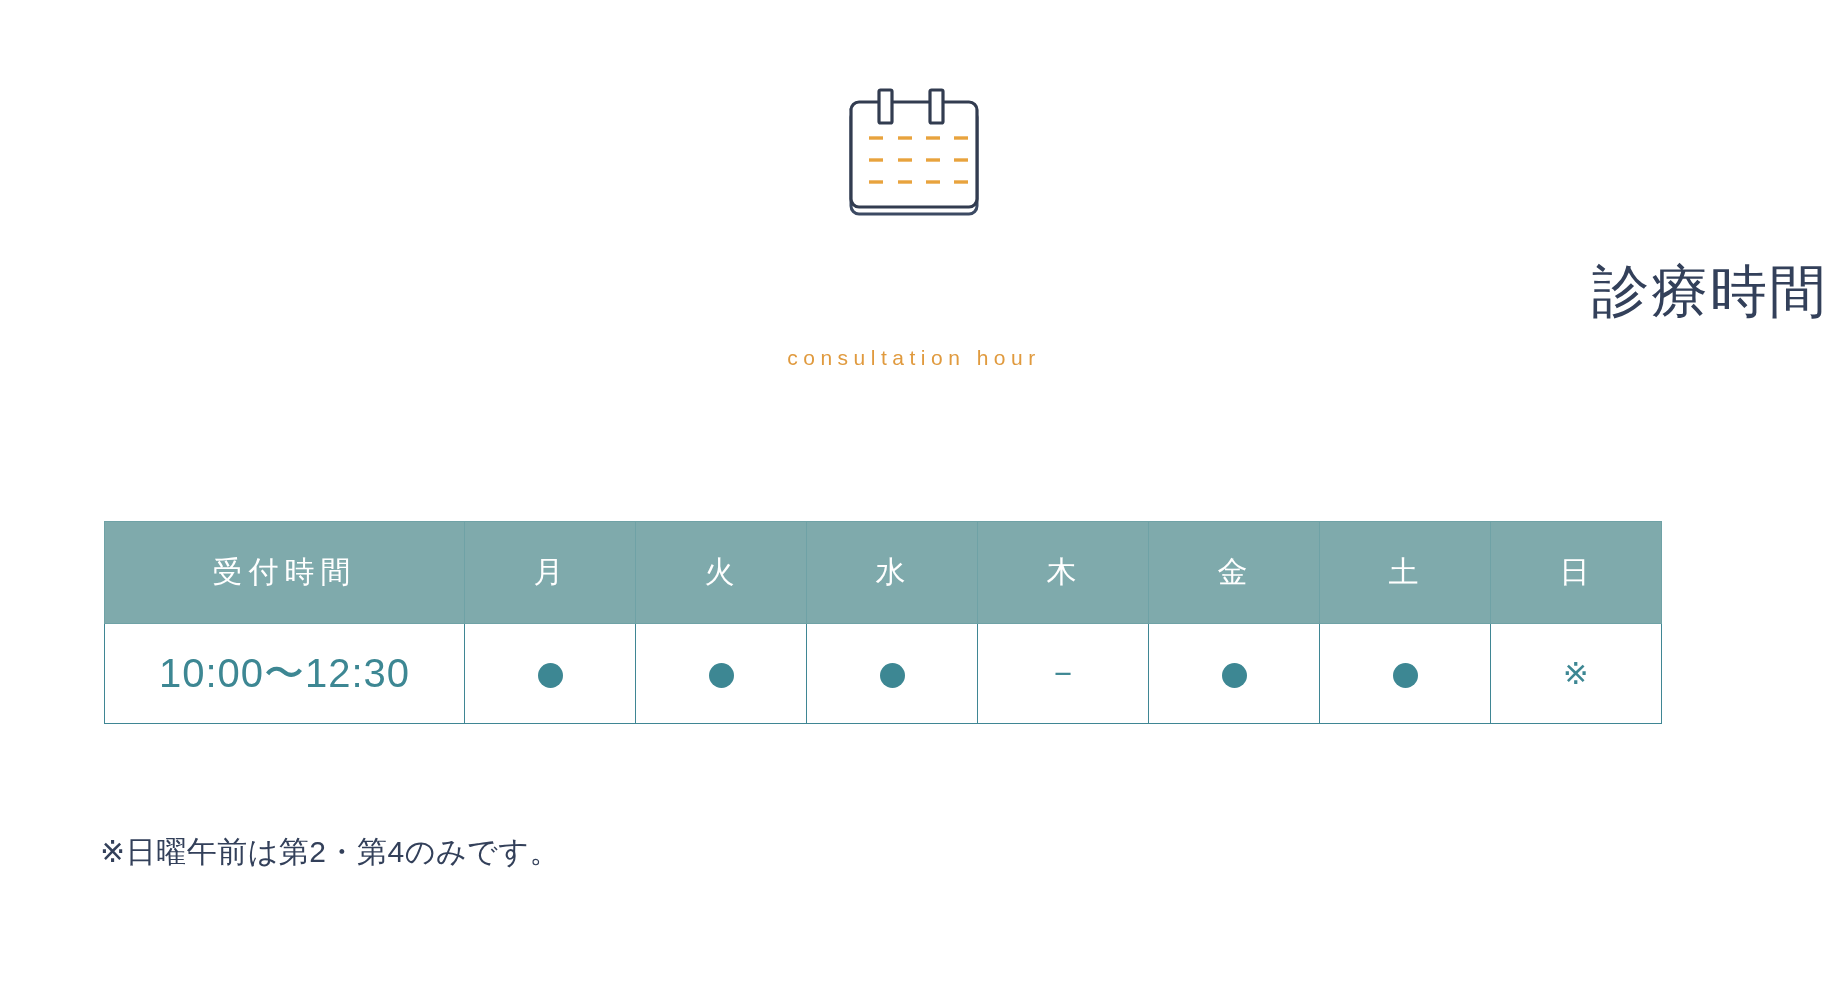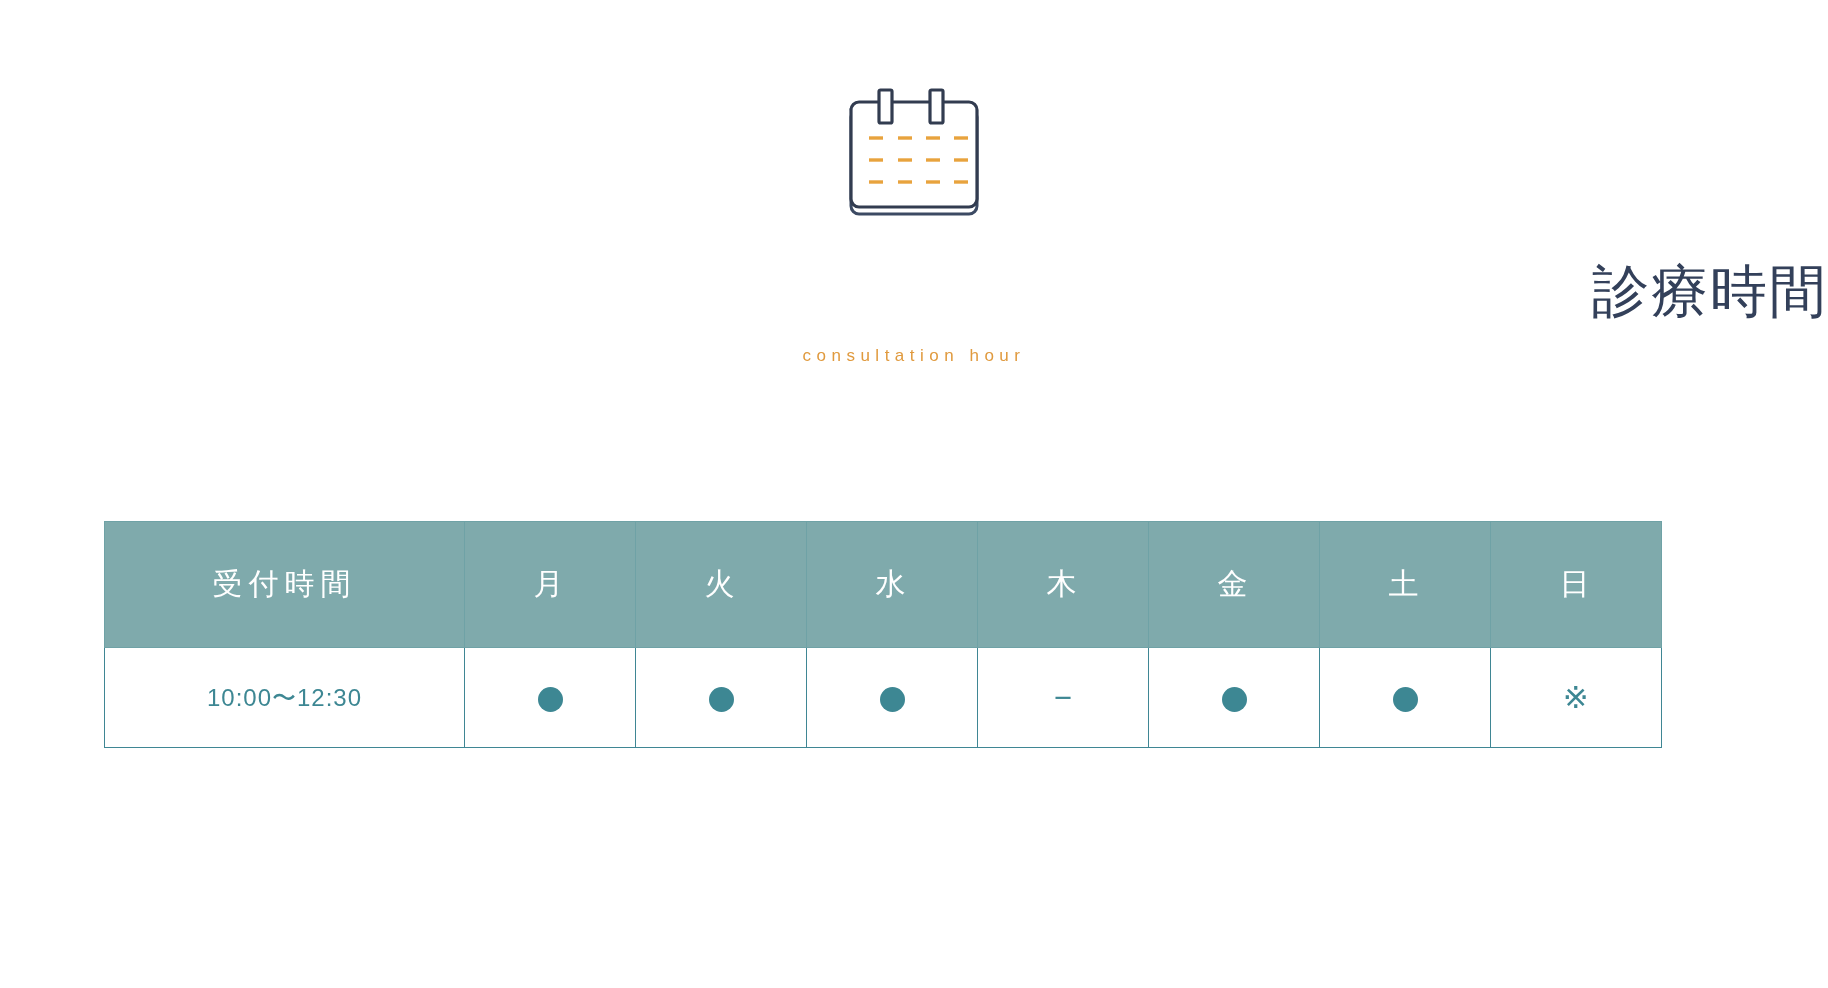--- a/index.html
+++ b/index.html
@@ -23,21 +23,21 @@
     margin-top: 38px;
     font-size: 57px;
     line-height: 1.12;
     font-weight: 500;
     color: #33405a;
     letter-spacing: 2px;
     text-align: right;
   }
   .page-subtitle {
     margin-top: 22px;
-    font-size: 17px;
+    font-size: 21px;
     font-weight: 400;
     color: #e09a3e;
     letter-spacing: 5.5px;
   }
 
   
   .table-wrap {
     position: absolute;
     left: 104px;
     top: 521px;
@@ -51,35 +51,35 @@
   table.schedule th,
   table.schedule td {
     border: 1.6px solid #3f8694;
     text-align: center;
     vertical-align: middle;
   }
   table.schedule thead th {
     background: #7faaac;
     border-color: #6fa2a6;
     color: #ffffff;
-    height: 126px;
+    height: 102px;
     font-size: 30px;
     font-weight: 400;
     letter-spacing: 3px;
   }
   table.schedule thead th.col-time { letter-spacing: 6px; }
   table.schedule tbody td {
     background: #ffffff;
     height: 100px;
     color: #3d8793;
     font-size: 31px;
     font-weight: 400;
     letter-spacing: 0.5px;
   }
-  table.schedule tbody td.time-label { font-size: 24px; letter-spacing: 1px; }
+  table.schedule tbody td.time-label { font-size: 40px; letter-spacing: 1px; }
   table.schedule tbody td.note-cell { font-size: 21px; letter-spacing: 0.5px; }
 
   col.c-time { width: 360px; }
   col.c-day  { width: 171px; }
 
   .dot {
     display: inline-block;
     width: 25px; height: 25px;
     border-radius: 50%;
     background: #3d8793;
@@ -187,15 +187,16 @@
           <td><span class="dash">−</span></td>
           <td><span class="dot"></span></td>
           <td><span class="dot"></span></td>
           <td><span class="asterisk">※</span></td>
         </tr>
       </tbody>
     </table>
   </div>
 
   <div class="notes">
+    <div class="note-line">※日曜午前は第2・第4のみです。</div>
   </div>
 
 </div>
 
 </body></html>

